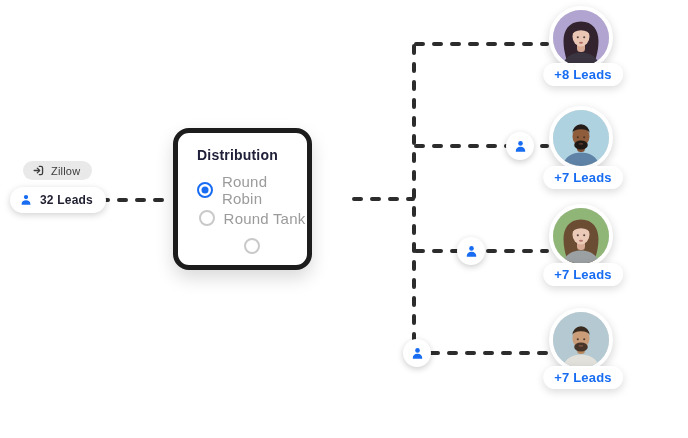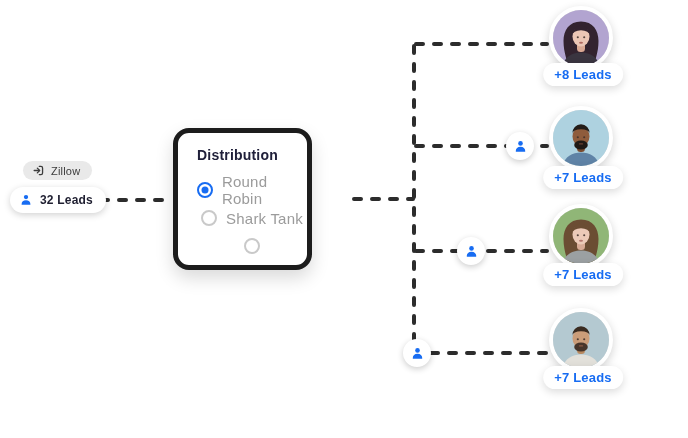--- a/index.html
+++ b/index.html
@@ -110,21 +110,21 @@
   </div>
 
   <div class="card">
     <div class="card-title">Distribution</div>
     <div class="option selected">
       <span class="radio"></span>
       <span class="lbl">Round Robin</span>
     </div>
     <div class="option">
       <span class="radio"></span>
-      <span class="lbl">Shark Tank</span>
+      <span class="lbl">Round Tank</span>
     </div>
     <div class="option">
       <span class="radio"></span>
     </div>
   </div>
 
   <div class="node node-1">
     <svg width="15" height="15" viewBox="0 0 24 24">
       <g fill="#176cf2">
         <circle cx="12" cy="7" r="3.7"></circle>

